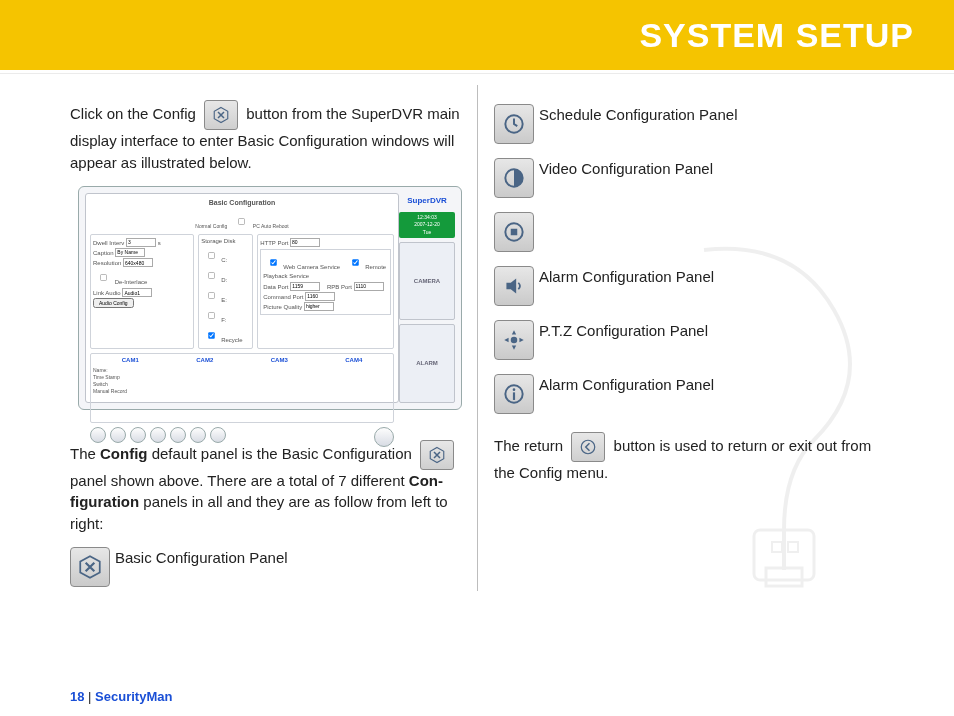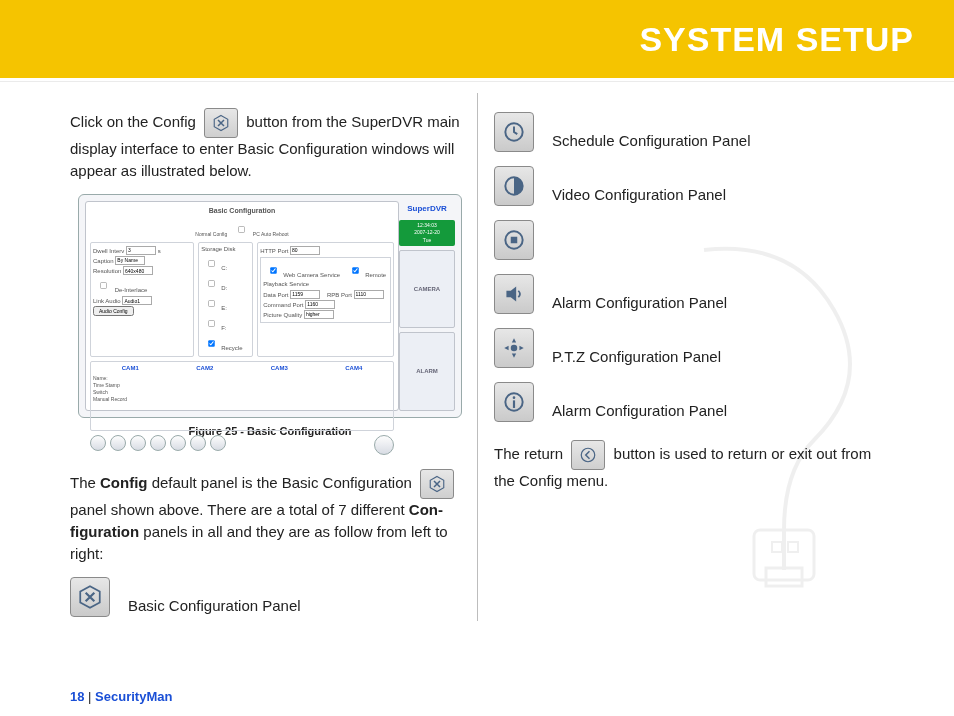--- a/index.html
+++ b/index.html
@@ -1,17 +1,17 @@
 <!DOCTYPE html>
 <html><head>
 <meta charset="utf-8">
 <style>
   html,body{margin:0;padding:0;width:954px;height:716px;font-family:"Segoe UI",Arial,sans-serif;background:#fff;color:#222;}
   
-  .band{background:#f5c400;height:78px;margin:0 0 10px 0;display:flex;align-items:center;justify-content:flex-end;padding:0 40px 0 0;position:relative;}
+  .band{background:#f5c400;height:70px;margin:0 0 10px 0;display:flex;align-items:center;justify-content:flex-end;padding:0 40px 0 0;position:relative;}
   .band-title{color:#fff;font-weight:700;font-size:34px;letter-spacing:1px;font-family:"Myriad Pro","Segoe UI",Arial,sans-serif;}
   .band::before,.band::after{content:"";position:absolute;left:0;right:0;height:1px;background:rgba(0,0,0,.08);}
   .band::before{top:-4px;} .band::after{bottom:-4px;}
   
   .bg-art{position:absolute;right:30px;top:230px;width:260px;height:360px;opacity:.06;pointer-events:none;}
   
   .cols{display:flex;padding:20px 60px 0 70px;gap:24px;position:relative;}
   .col{width:50%;font-size:15px;line-height:1.45;}
   .divider{position:absolute;left:50%;top:5px;bottom:10px;width:1px;background:#bdbdbd;}
   p{margin:0 0 12px 0;}
@@ -34,21 +34,21 @@
   .wnd-cell.l{flex:1.2;} .wnd-cell.m{flex:.6;} .wnd-cell.r{flex:1.6;}
   .wnd-cell label{display:block;margin:1px 0;}
   .wnd input[type=text]{width:26px;height:7px;font-size:5px;border:1px solid #aaa;padding:0 1px;}
   .wnd-grid{border:1px solid #cfd3da;margin-top:4px;border-radius:2px;height:64px;padding:2px;}
   .grid-head{display:flex;justify-content:space-around;color:#1a4fd6;font-size:6px;font-weight:bold;}
   .grid-body{font-size:5px;line-height:1.4;margin-top:2px;}
   .wnd-foot{display:flex;justify-content:center;gap:4px;margin-top:4px;}
   .circ{width:14px;height:14px;border:1px solid #9aa;border-radius:50%;background:linear-gradient(#fdfdfd,#d8dce4);}
   .circ.ret{width:18px;height:18px;margin-left:auto;}
   
-  .panel-row{display:flex;align-items:flex-end;gap:18px;margin:4px 0 14px 0;}
+  .panel-row{display:flex;align-items:flex-start;gap:5px;margin:4px 0 14px 0;}
   .panel-ic{width:38px;height:38px;border:1px solid #8a8a8a;border-radius:4px;background:linear-gradient(#e7e7e7,#cacaca);display:flex;align-items:center;justify-content:center;}
   .panel-ic svg{width:26px;height:26px;}
   
   .foot{position:absolute;left:70px;bottom:12px;font-size:13px;}
   .foot .num{color:#1a4fd6;font-weight:700;}
   .foot .brand{color:#1a4fd6;font-weight:700;}
 </style>
 </head>
 <body>
 
@@ -147,21 +147,20 @@
               <div>Tue</div>
           </div>
           <div class="side-box">
               <span>CAMERA</span>
             </div>
           <div class="side-box">
               <span>ALARM</span>
             </div>
         </div>
       </div>
-      <figcaption>Figure 25 - Basic Configuration</figcaption>
     </figure>
 
     <p>
       <span>The </span><b>Config</b><span> default panel is the Basic Configuration </span>
       <span class="hex-btn">
         <svg viewBox="0 0 24 24">
           <polygon points="12,2 21,7 21,17 12,22 3,17 3,7" fill="none" stroke="#4a6585" stroke-width="1.5"></polygon>
           <path d="M8 8 L16 16 M16 8 L8 16" stroke="#4a6585" stroke-width="2"></path>
         </svg>
       </span>

